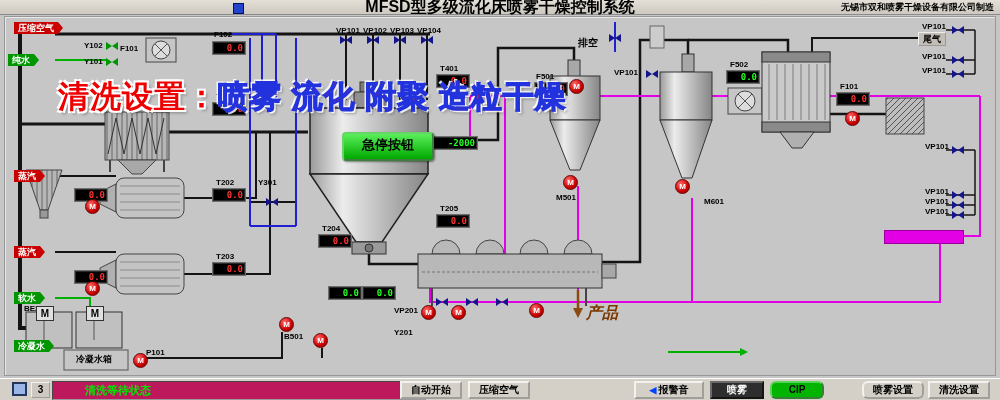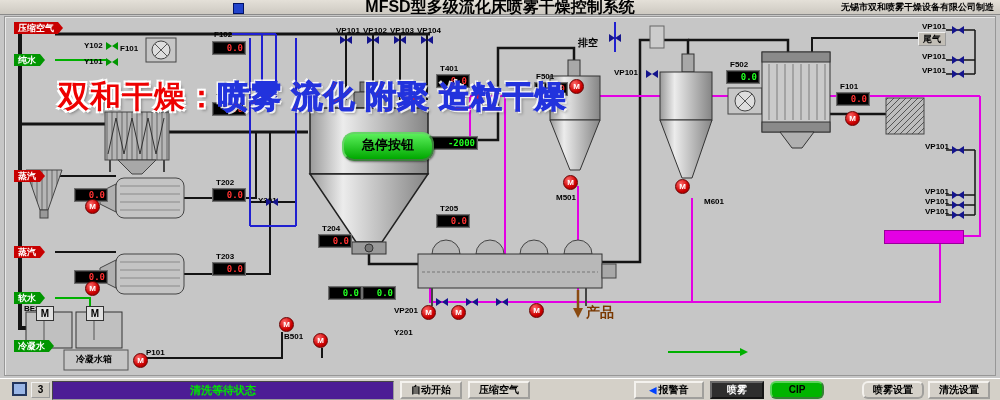--- a/index.html
+++ b/index.html
@@ -40,40 +40,40 @@
   .side-tag{position:absolute;height:12px;line-height:12px;padding:0 4px;font-size:9px;
     font-weight:bold;color:#fff;z-index:5;white-space:nowrap;}
   .side-tag.red{background:#c80000;}
   .side-tag.green{background:#009600;}
   .side-tag.red::after,.side-tag.green::after{content:"";position:absolute;right:-5px;top:0;
     border-top:6px solid transparent;border-bottom:6px solid transparent;}
   .side-tag.red::after{border-left:5px solid #c80000;}
   .side-tag.green::after{border-left:5px solid #009600;}
   .side-tag.gray{background:#c2beb6;color:#000;border:1px outset #eee;}
   #estop{position:absolute;left:342px;top:118px;width:88px;height:25px;
-    background:linear-gradient(#5aef5a,#00a800);border:2px outset #66d466;border-radius:12px;
+    background:linear-gradient(#5aef5a,#00a800);border:2px outset #66d466;border-radius:4px;
     color:#000;font-size:13px;font-weight:bold;text-align:center;line-height:22px;
     z-index:15;box-shadow:1px 1px 2px rgba(0,0,0,.45);cursor:pointer;}
   #watermark{position:absolute;left:58px;top:62px;white-space:nowrap;z-index:20;
     font-size:31px;font-weight:bold;letter-spacing:1px;pointer-events:none;}
   #watermark .wm-prefix{color:#ee0000;
     text-shadow:-2px -2px 0 #fff,2px -2px 0 #fff,-2px 2px 0 #fff,2px 2px 0 #fff,3px 3px 3px rgba(0,0,0,.35);}
   #watermark .wm-suffix{color:#ff1414;-webkit-text-stroke:1.2px #2233dd;
     text-shadow:2px 2px 0 rgba(255,255,255,.85),-2px -2px 0 rgba(255,255,255,.85),3px 3px 3px rgba(0,0,0,.3);}
   .mag-box{position:absolute;left:884px;top:216px;width:78px;height:12px;background:#e400e4;
     border:1px solid #990099;z-index:4;}
   
   #bottombar{position:absolute;left:0;top:378px;width:1000px;height:22px;background:#d4d0c8;
     border-top:1px solid #fff;z-index:30;}
   #bottombar .sys-icon{position:absolute;left:12px;top:3px;width:15px;height:14px;background:#9ab6e6;
     border:2px solid #23365e;box-sizing:border-box;}
   #bottombar .num-box{position:absolute;left:31px;top:3px;width:17px;height:14px;background:#cdc9c1;
     border:1px outset #f0f0f0;font-size:10px;font-weight:bold;text-align:center;line-height:13px;}
-  #statusbar{position:absolute;left:52px;top:2px;width:340px;height:17px;background:#4c1d95;
-    border:1px inset #9a9a9a;color:#00e800;font-size:11px;font-weight:bold;text-align:center;line-height:16px;}
+  #statusbar{position:absolute;left:52px;top:2px;width:340px;height:17px;background:#be185d;
+    border:1px inset #9a9a9a;color:#00e800;font-size:11px;font-weight:bold;text-align:left;line-height:16px;padding-left:32px;}
   .bbtn{position:absolute;top:2px;height:18px;background:#d4d0c8;border:2px outset #f4f2ee;
     box-sizing:border-box;font-size:10px;font-weight:bold;color:#000;text-align:center;
     line-height:14px;cursor:pointer;white-space:nowrap;overflow:hidden;}
   .bbtn.dark{background:#2e2e2e;color:#fff;border:2px outset #6a6a6a;}
   .bbtn.green{background:#00b400;color:#000;border:2px outset #58d458;}
   .bbtn .spk{color:#0040ff;margin-right:2px;font-size:9px;}
 </style>
 </head>
 <body>
 
@@ -270,56 +270,56 @@
         <line x1="578" y1="276" x2="578" y2="296" stroke="#8a4a10" stroke-width="2.5"></line>
         <polygon points="573,294 583,294 578,304" fill="#8a4a10"></polygon>
       </g>
     </svg>
 
     <div class="mag-box"></div>
 
     <div id="estop">急停按钮</div>
 
     <div id="watermark">
-      <span class="wm-prefix">双和干燥：</span><span class="wm-suffix">喷雾 流化 附聚 造粒干燥</span>
+      <span class="wm-prefix">清洗设置：</span><span class="wm-suffix">喷雾 流化 附聚 造粒干燥</span>
     </div>
   <div class="side-tag red" style="left: 14px; top: 8px;">压缩空气</div>
-      <div class="side-tag green" style="left: 14px; top: 40px; font-family: Liberation Serif, serif;">纯水</div>
+      <div class="side-tag green" style="left: 8px; top: 40px; font-family: Liberation Serif, serif;">纯水</div>
       <div class="side-tag red" style="left: 14px; top: 156px;">蒸汽</div>
       <div class="side-tag red" style="left: 14px; top: 232px;">蒸汽</div>
       <div class="side-tag green" style="left: 14px; top: 278px;">软水</div>
       <div class="side-tag green" style="left: 14px; top: 326px;">冷凝水</div>
       <div class="side-tag gray" style="left: 918px; top: 18px;">尾气</div>
       <div class="lab" style="left: 336px; top: 12px;">VP101</div>
       <div class="lab" style="left: 363px; top: 12px;">VP102</div>
       <div class="lab" style="left: 390px; top: 12px;">VP103</div>
       <div class="lab" style="left: 417px; top: 12px;">VP104</div>
       <div class="lab" style="left: 120px; top: 30px;">F101</div>
       <div class="lab" style="left: 214px; top: 16px;">F102</div>
       <div class="lab" style="left: 84px; top: 27px;">Y102</div>
       <div class="lab" style="left: 84px; top: 43px;">Y101</div>
       <div class="lab" style="left: 216px; top: 78px;">T201</div>
       <div class="lab" style="left: 216px; top: 164px; text-align: right;">T202</div>
       <div class="lab" style="left: 216px; top: 238px;">T203</div>
       <div class="lab" style="left: 322px; top: 210px;">T204</div>
       <div class="lab" style="left: 440px; top: 190px;">T205</div>
       <div class="lab" style="left: 440px; top: 50px;">T401</div>
-      <div class="lab" style="left: 258px; top: 182px;">Y301</div>
+      <div class="lab" style="left: 258px; top: 164px;">Y301</div>
       <div class="lab" style="left: 394px; top: 280px; margin-top: 12px;">VP201</div>
       <div class="lab" style="left: 394px; top: 314px;">Y201</div>
       <div class="lab" style="left: 284px; top: 318px;">B501</div>
       <div class="lab" style="left: 556px; top: 179px;">M501</div>
       <div class="lab" style="left: 668px; top: 183px; margin-left: 36px;">M601</div>
       <div class="lab" style="left: 536px; top: 58px;">F501</div>
       <div class="lab" style="left: 730px; top: 46px;">F502</div>
       <div class="lab" style="left: 840px; top: 68px;">F101</div>
       <div class="lab" style="left: 24px; top: 290px;">BE201</div>
       <div class="lab" style="left: 146px; top: 334px;">P101</div>
       <div class="lab" style="left: 76px; top: 341px; font-size: 9px;">冷凝水箱</div>
-      <div class="lab" style="left: 586px; top: 294px; color: rgb(122, 56, 0); font-size: 14px;">产品</div>
+      <div class="lab" style="left: 586px; top: 294px; color: rgb(122, 56, 0); font-size: 16px; font-style: italic;">产品</div>
       <div class="lab" style="left: 578px; top: 24px; font-size: 10px;">排空</div>
       <div class="lab" style="left: 922px; top: 8px;">VP101</div>
       <div class="lab" style="left: 922px; top: 38px;">VP101</div>
       <div class="lab" style="left: 922px; top: 52px;">VP101</div>
       <div class="lab" style="left: 925px; top: 128px;">VP101</div>
       <div class="lab" style="left: 925px; top: 173px;">VP101</div>
       <div class="lab" style="left: 925px; top: 183px;">VP101</div>
       <div class="lab" style="left: 925px; top: 193px;">VP101</div>
       <div class="lab" style="left: 614px; top: 54px;">VP101</div>
       <div class="disp red" style="left: 212px; top: 27px;">0.0</div>

